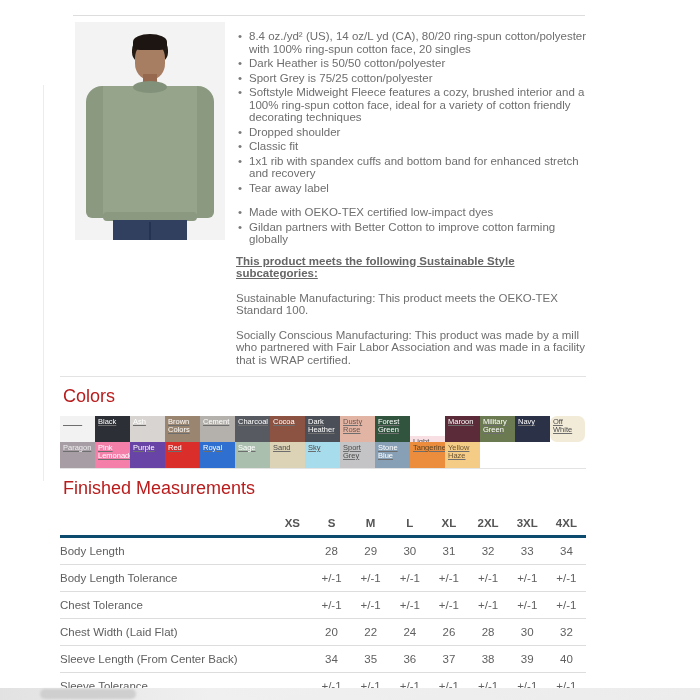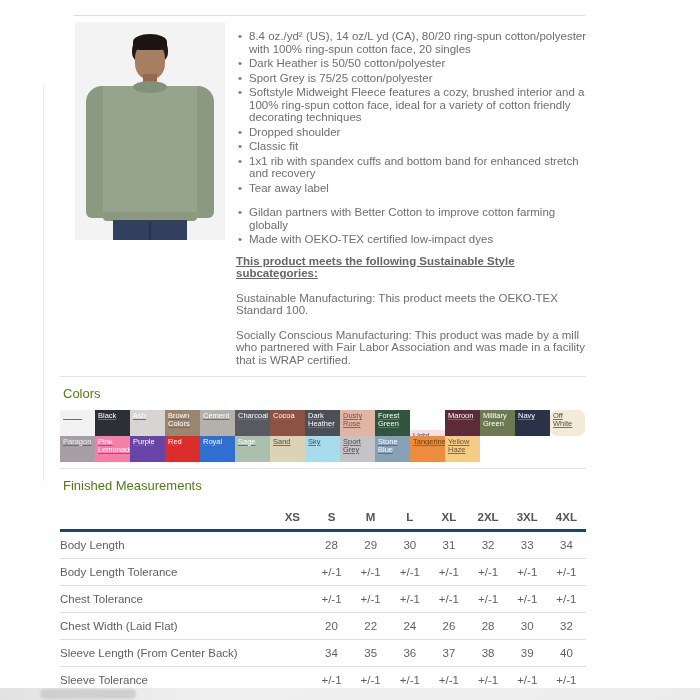--- a/index.html
+++ b/index.html
@@ -26,21 +26,21 @@
   .right-col{position:absolute;left:236px;top:30px;width:352px;font-size:11.5px;line-height:12.5px;color:#6e6e6e;}
   ul.features{list-style:none;margin:0;padding:0 0 0 13px;}
   ul.features li{position:relative;margin-bottom:2px;}
   ul.features li::before{content:"\2022";position:absolute;left:-11px;color:#777;}
   ul.features.second{margin-top:12px;}
   .sus-heading{margin-top:9px;font-weight:bold;text-decoration:underline;color:#666;}
   .sus-para{margin-top:12px;}
 
   
   .colors-section{position:absolute;left:60px;top:376px;width:526px;border-top:1px solid #e3e3e3;}
-  .section-heading{margin:9px 0 0 3px;font-size:13px;color:#4d7c0f;}
+  .section-heading{margin:9px 0 0 3px;font-size:18px;color:#b91c1c;}
   .swatch-grid{margin-top:9px;display:grid;grid-template-columns:repeat(15,35px);grid-auto-rows:26px;text-decoration:underline;}
   .swatch{font-size:7.5px;line-height:8px;padding:2px 1px 0 3px;overflow:hidden;box-sizing:border-box;}
 
   
   .measure-section{position:absolute;left:60px;top:468px;width:526px;border-top:1px solid #e3e3e3;}
   table.measure{width:100%;margin-top:11px;border-collapse:collapse;font-size:11.5px;color:#5f5f5f;}
   table.measure th,table.measure td{padding:7px 0;}
   table.measure thead th{font-weight:bold;color:#555;text-align:center;border-bottom:3px solid #0c4a6e;padding-bottom:6px;}
   table.measure thead th.lbl{width:212px;}
   table.measure tbody th{text-align:left;font-weight:normal;}
@@ -77,22 +77,22 @@
         <li>8.4 oz./yd² (US), 14 oz/L yd (CA), 80/20 ring-spun cotton/polyester with 100% ring-spun cotton face, 20 singles</li>
         <li>Dark Heather is 50/50 cotton/polyester</li>
         <li>Sport Grey is 75/25 cotton/polyester</li>
         <li>Softstyle Midweight Fleece features a cozy, brushed interior and a 100% ring-spun cotton face, ideal for a variety of cotton friendly decorating techniques</li>
         <li>Dropped shoulder</li>
         <li>Classic fit</li>
         <li>1x1 rib with spandex cuffs and bottom band for enhanced stretch and recovery</li>
         <li>Tear away label</li>
       </ul>
     <ul class="features second">
+        <li>Made with OEKO-TEX certified low-impact dyes</li>
         <li>Gildan partners with Better Cotton to improve cotton farming globally</li>
-        <li>Made with OEKO-TEX certified low-impact dyes</li>
       </ul>
     <div class="sus-heading">This product meets the following Sustainable Style subcategories:</div>
     <div class="sus-para">Sustainable Manufacturing: This product meets the OEKO-TEX Standard 100.</div>
     <div class="sus-para">Socially Conscious Manufacturing: This product was made by a mill who partnered with Fair Labor Association and was made in a facility that is WRAP certified.</div>
   </div>
 
   <div class="colors-section">
     <div class="section-heading">Colors</div>
     <div class="swatch-grid">
         <div class="swatch" style="background: rgb(242, 242, 242); color: rgb(242, 242, 242);">White</div>

